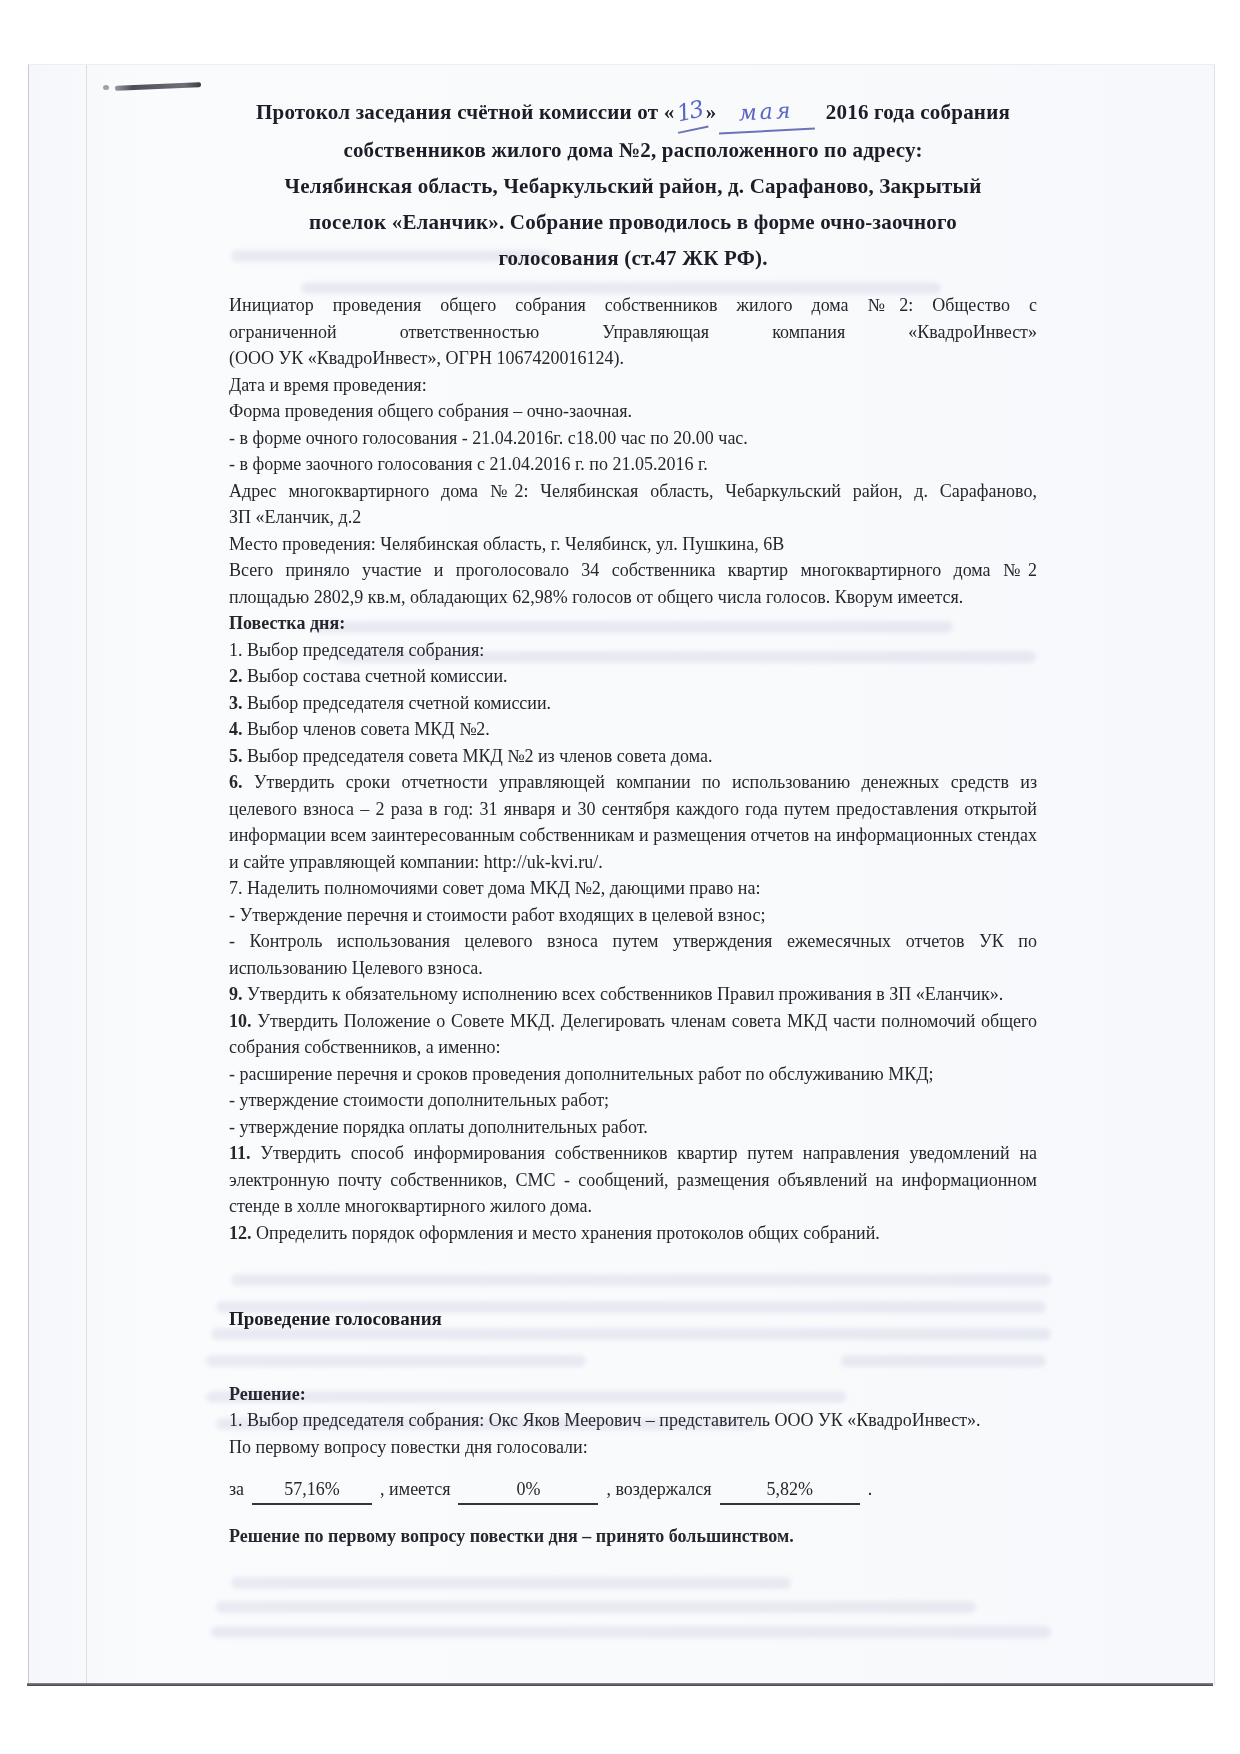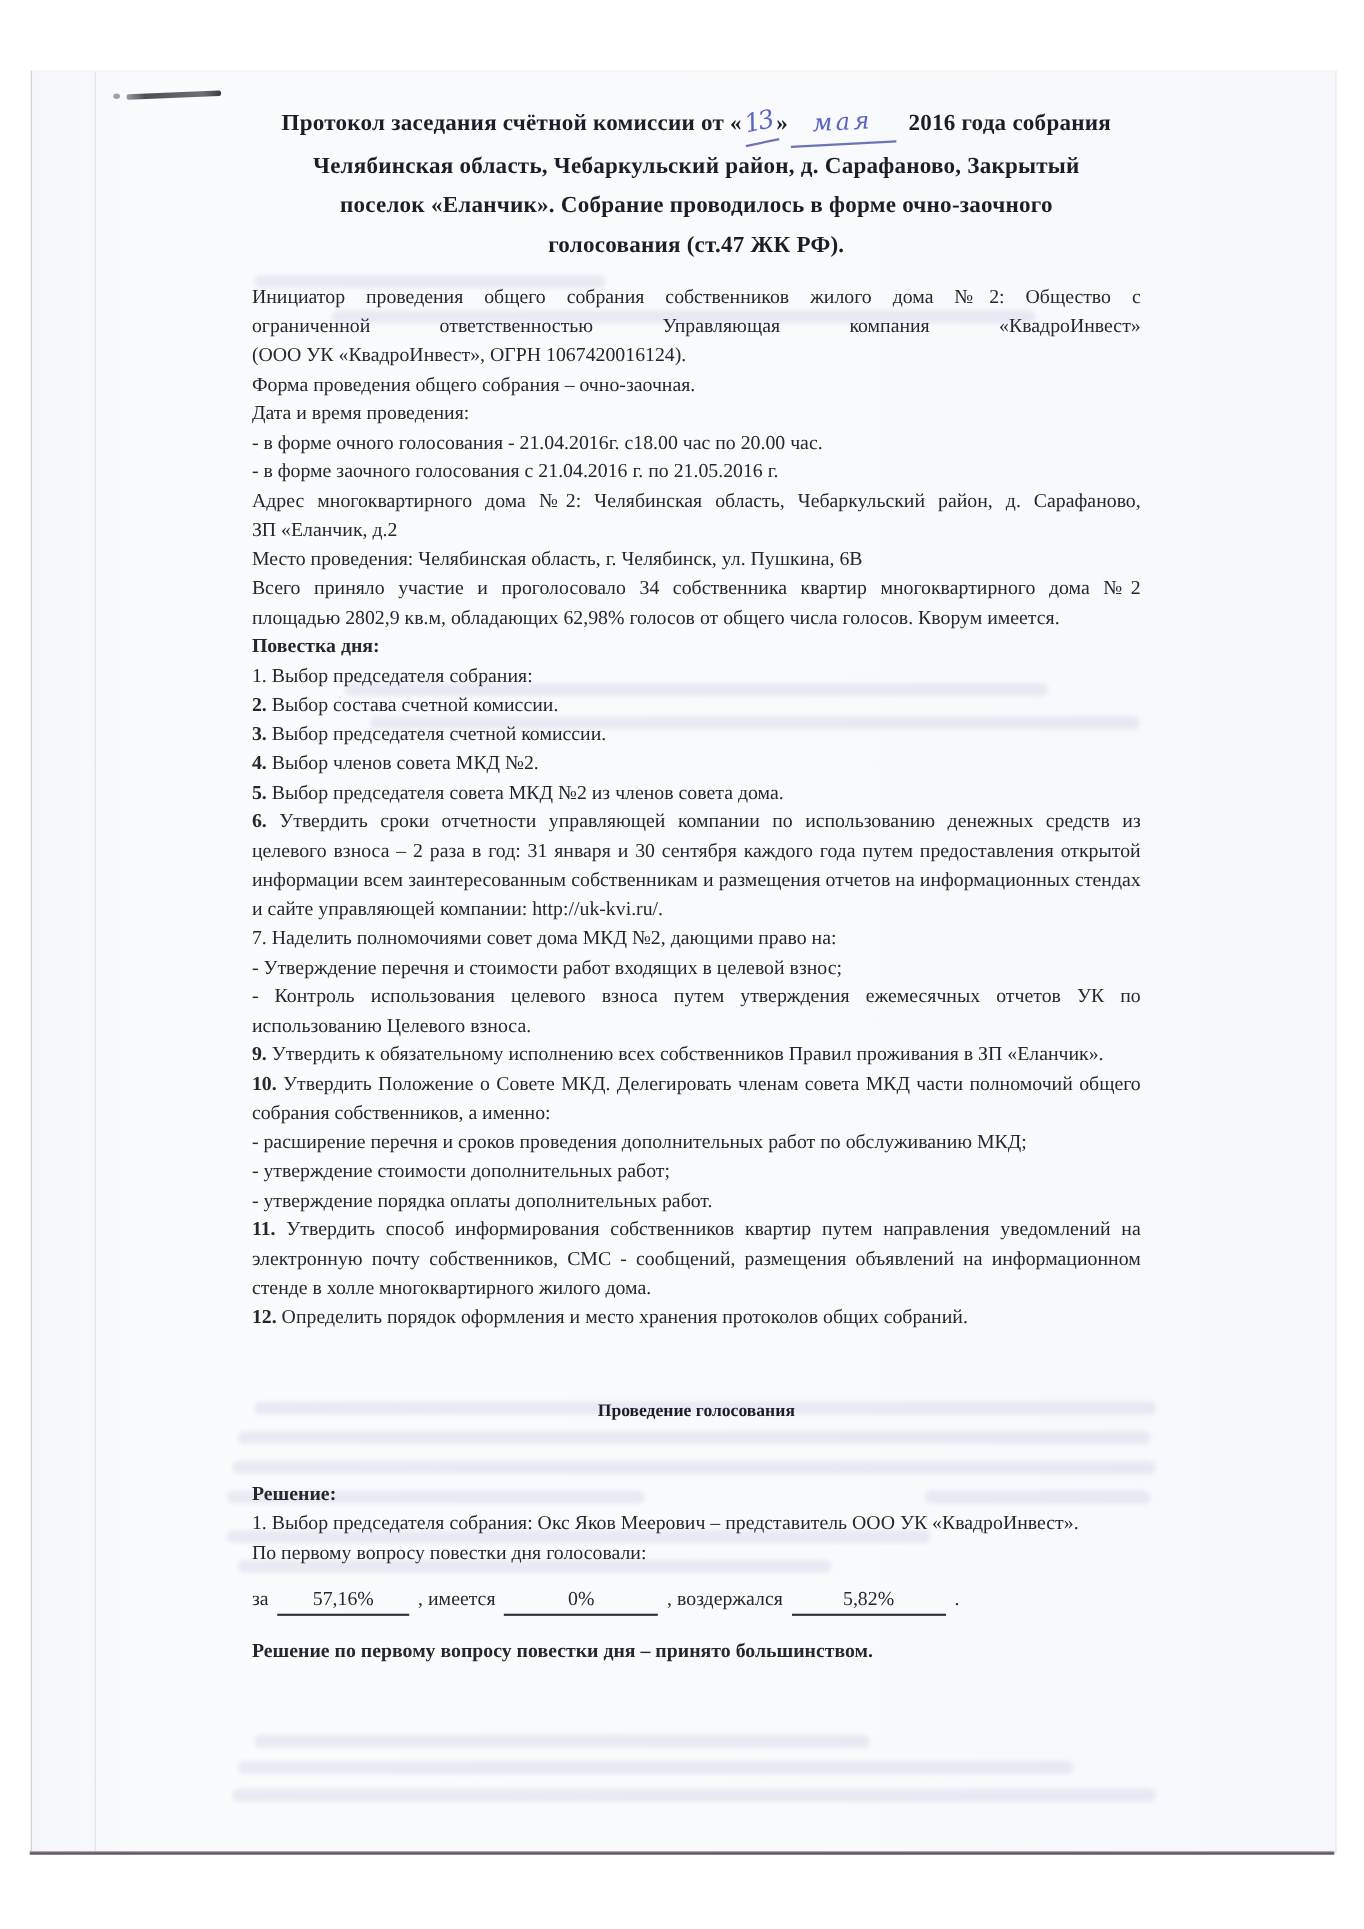--- a/index.html
+++ b/index.html
@@ -64,21 +64,21 @@
   p{margin:0;}
   .line{text-align:justify;}
   .spread{text-align:justify;text-align-last:justify;white-space:normal;}
 
   .b{font-weight:bold;}
   .agenda-head{font-weight:bold;}
   .agenda-item{text-align:justify;}
   .marker{}
 
   .section-heading{
-    margin-top:60px;text-align:center;font-weight:bold;font-size:16px;
+    margin-top:60px;font-weight:bold;font-size:19px;
     color:#1d1d27;
   }
   .decision-label{margin-top:48px;font-weight:bold;}
   .vote-line{margin-top:1px;}
   .blank{
     display:inline-block;text-align:center;
     border-bottom:2px solid #34343f;
     min-width:108px;padding:0 6px;margin:15px 8px;
   }
   .blank-mid{min-width:128px;}
@@ -105,31 +105,32 @@
     <div class="ghost" style="left:177px;top:1326px;width:640px;"></div>
     <div class="ghost" style="left:187px;top:1353px;width:540px;"></div>
     <div class="ghost" style="left:202px;top:1512px;width:560px;"></div>
     <div class="ghost" style="left:187px;top:1536px;width:760px;"></div>
     <div class="ghost" style="left:182px;top:1561px;width:840px;"></div>
 
     <div class="content">
 
       <div class="title">
         <div class="t-line"><span>Протокол заседания счётной комиссии от «</span><span class="hw hw-day">13</span><span>»</span><span class="hw hw-month">мая</span> <span>2016 года собрания</span></div>
+        <div>собственников жилого дома №2, расположенного по адресу:</div>
         <div>Челябинская область, Чебаркульский район, д. Сарафаново, Закрытый</div>
         <div>поселок «Еланчик». Собрание проводилось в форме очно-заочного</div>
         <div>голосования (ст.47 ЖК РФ).</div>
       </div>
 
       <div class="intro">
         <p class="line spread">Инициатор проведения общего собрания собственников жилого дома №2: Общество с</p>
         <p class="line spread">ограниченной ответственностью Управляющая компания «КвадроИнвест»</p>
         <p class="line">(ООО УК «КвадроИнвест», ОГРН 1067420016124).</p>
+        <p class="line">Дата и время проведения:</p>
         <p class="line">Форма проведения общего собрания – очно-заочная.</p>
-        <p class="line">Дата и время проведения:</p>
         <p class="line">- в форме очного голосования - 21.04.2016г. с18.00 час по 20.00 час.</p>
         <p class="line">- в форме заочного голосования с 21.04.2016 г. по 21.05.2016 г.</p>
         <p class="line spread">Адрес многоквартирного дома №2: Челябинская область, Чебаркульский район, д. Сарафаново,</p>
         <p class="line">ЗП «Еланчик, д.2</p>
         <p class="line">Место проведения: Челябинская область, г. Челябинск, ул. Пушкина, 6В</p>
         <p class="line spread">Всего приняло участие и проголосовало 34 собственника квартир многоквартирного дома №2</p>
         <p class="line">площадью 2802,9 кв.м, обладающих 62,98% голосов от общего числа голосов. Кворум имеется.</p>
       </div>
 
       <p class="agenda-head">Повестка дня:</p>

